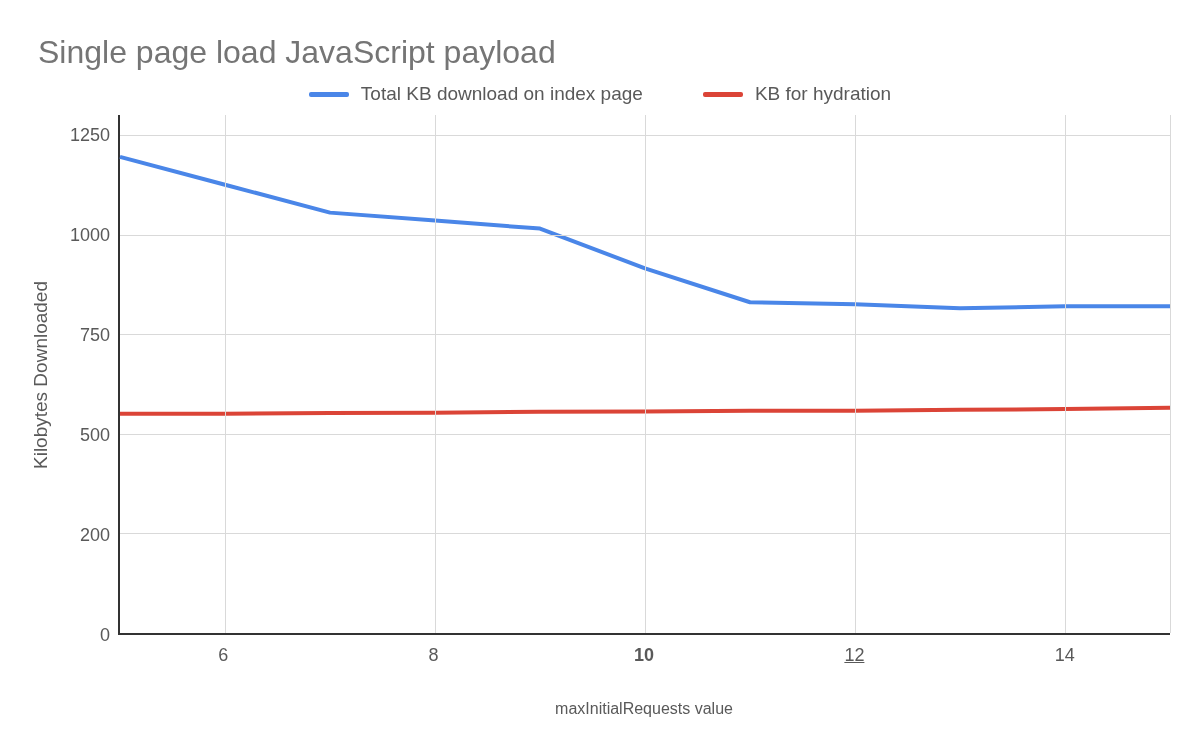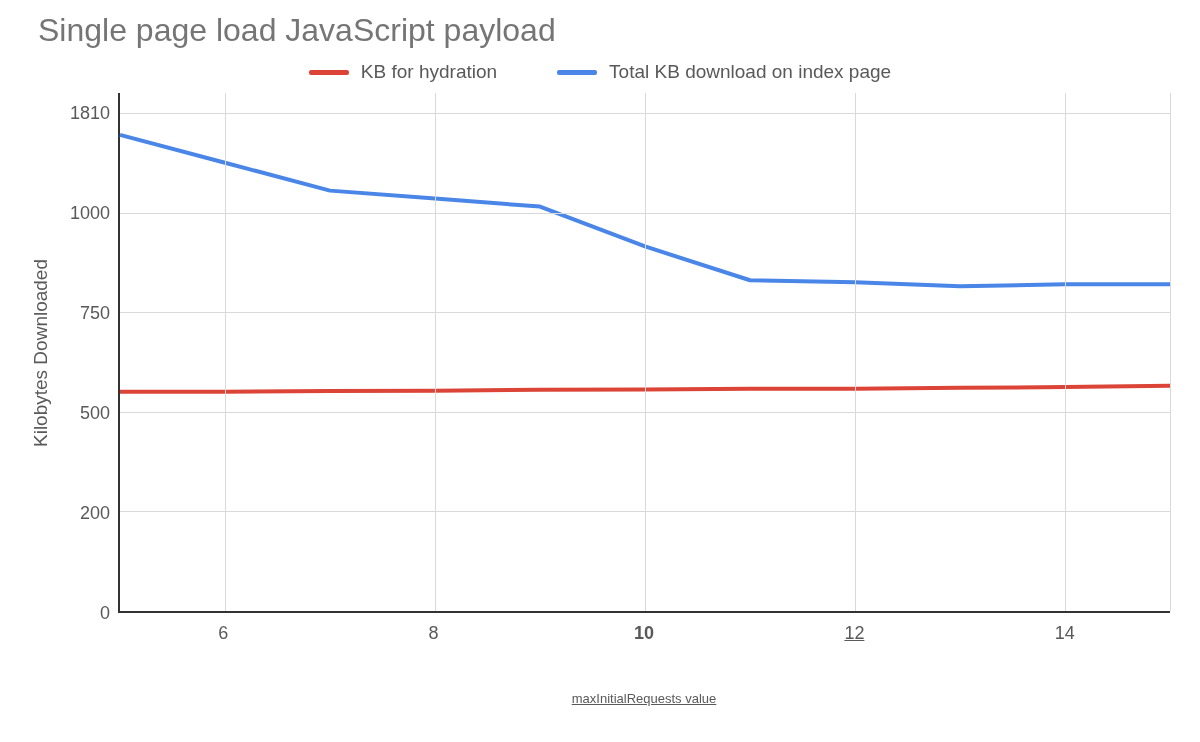--- a/index.html
+++ b/index.html
@@ -9,21 +9,21 @@
     width: 1200px;
     height: 742px;
     background: #fff;
     font-family: Arial, Helvetica, sans-serif;
     color: #595959;
   }
   .chart-wrap {
     position: relative;
     width: 1200px;
     height: 742px;
-    padding: 6px 30px 30px 30px;
+    padding: 28px 30px 30px 30px;
   }
   .title {
     font-size: 32px;
     color: #757575;
     margin: 6px 0 12px 8px;
     font-weight: 400;
   }
   .legend {
     display: flex;
     justify-content: center;
@@ -106,54 +106,53 @@
   }
   .xaxis .tick {
     position: absolute;
     top: 0;
     transform: translateX(-50%);
     font-size: 18px;
     color: #595959;
   }
   .xlabel {
     text-align: center;
-    font-size: 13px;
+    font-size: 16px;
     color: #595959;
-    margin-top: 40px;
+    margin-top: 27px;
     margin-left: 88px;
-    text-decoration: underline;
   }
 </style>
 </head>
 <body>
 
 <div class="chart-wrap">
 
   <div class="title">Single page load JavaScript payload</div>
 
   <div class="legend">
     <div class="legend-item">
+      <span class="swatch blue"></span>
+      <span>Total KB download on index page</span>
+    </div>
+    <div class="legend-item">
       <span class="swatch red"></span>
       <span>KB for hydration</span>
-    </div>
-    <div class="legend-item">
-      <span class="swatch blue"></span>
-      <span>Total KB download on index page</span>
     </div>
   </div>
 
   <div class="plot-outer">
     <div class="ylabel">Kilobytes Downloaded</div>
     <div class="yaxis" id="yaxis">
         <div class="tick" style="bottom: 0%;">0</div>
         <div class="tick" style="bottom: 19.2308%;">200</div>
         <div class="tick" style="bottom: 38.4615%; margin-top: 12px;">500</div>
         <div class="tick" style="bottom: 57.6923%;">750</div>
         <div class="tick" style="bottom: 76.9231%; margin-top: 16px;">1000</div>
-        <div class="tick" style="bottom: 96.1538%;">1810</div>
+        <div class="tick" style="bottom: 96.1538%;">1250</div>
       </div>
     <div class="plot" id="plot">
       <svg class="lines" id="lines-svg" viewBox="0 0 1000 1000" preserveAspectRatio="none">
         <polyline id="series0" class="series-blue" points="0.00,80.77 100.00,134.62 200.00,188.46 300.00,203.85 400.00,219.23 500.00,296.15 600.00,361.54 700.00,365.38 800.00,373.08 900.00,369.23 1000.00,369.23" vector-effect="non-scaling-stroke"></polyline>
         <polyline id="series1" class="series-red" points="0.00,576.92 100.00,576.92 200.00,575.38 300.00,574.62 400.00,573.08 500.00,572.31 600.00,570.77 700.00,570.77 800.00,569.23 900.00,567.69 1000.00,565.38" vector-effect="non-scaling-stroke"></polyline>
       </svg>
     <div class="hgrid" style="top: 80.7692%;"></div>
         <div class="hgrid" style="top: 61.5385%;"></div>
         <div class="hgrid" style="top: 42.3077%;"></div>
         <div class="hgrid" style="top: 23.0769%;"></div>

